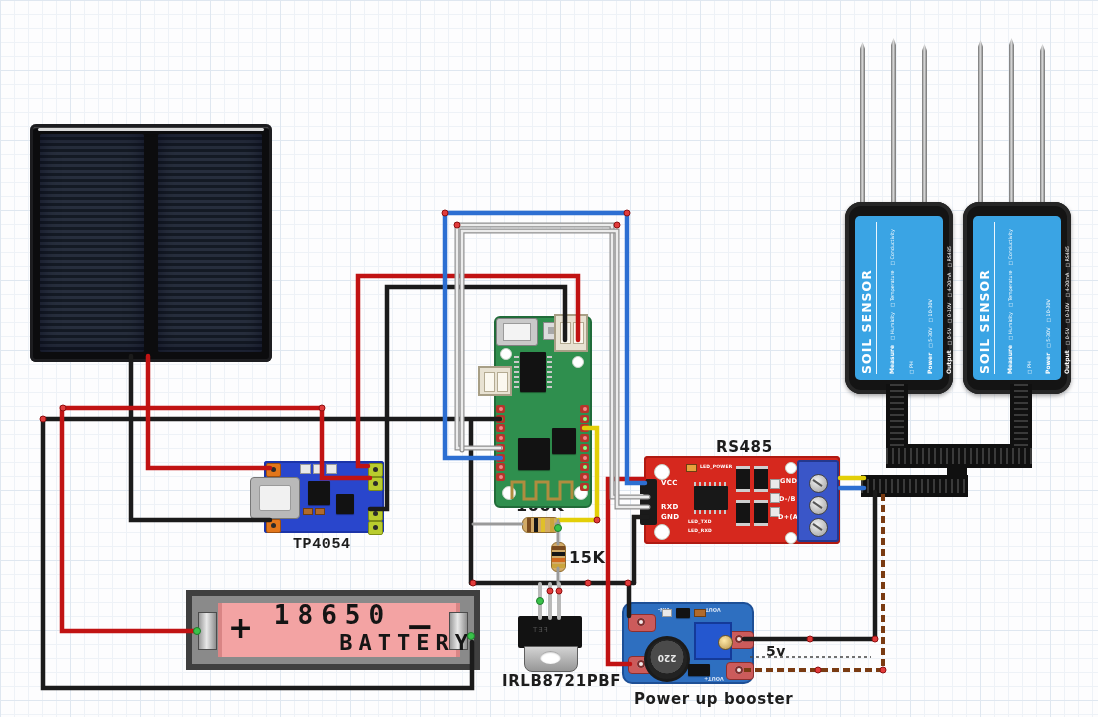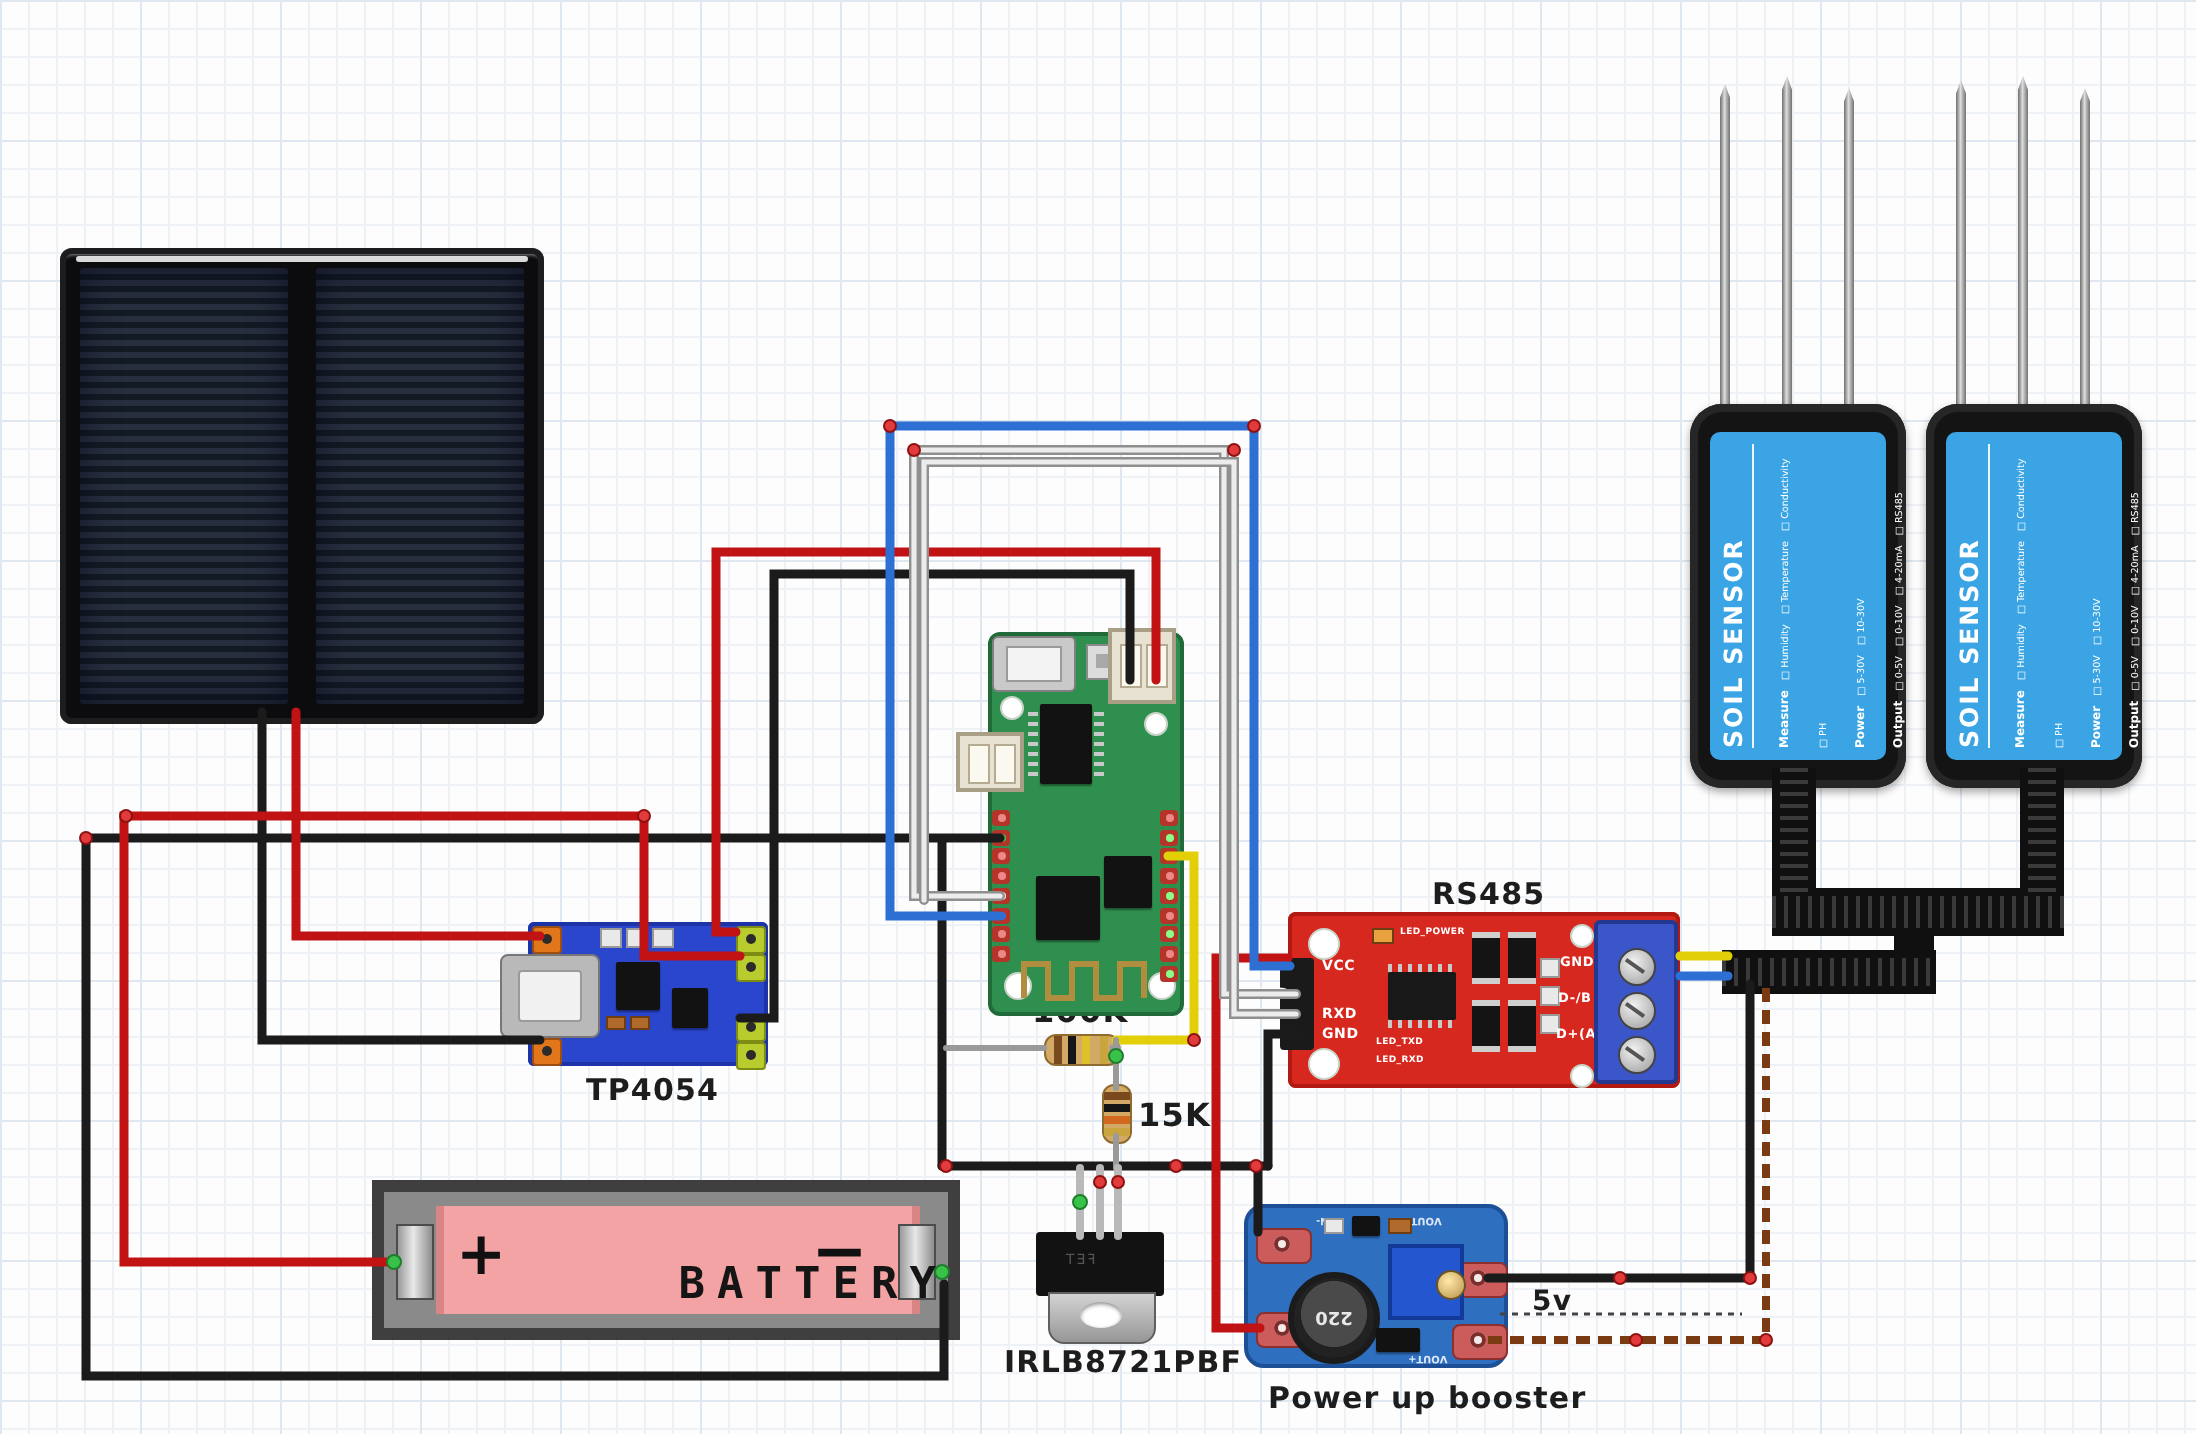--- a/index.html
+++ b/index.html
@@ -123,26 +123,27 @@
   <div class="pad green" style="left:368px;top:521px;">
       <i></i>
     </div>
   <div class="chip" style="left:308px;top:481px;width:22px;height:24px;"></div>
   <div class="chip" style="left:336px;top:494px;width:18px;height:20px;"></div>
   <div class="smd-w" style="left:300px;top:464px;width:9px;height:8px;"></div>
   <div class="smd-w" style="left:313px;top:464px;width:9px;height:8px;"></div>
   <div class="smd-w" style="left:326px;top:464px;width:9px;height:8px;"></div>
   <div class="smd-o" style="left:303px;top:508px;width:8px;height:5px;"></div>
   <div class="smd-o" style="left:315px;top:508px;width:8px;height:5px;"></div>
-  <div class="clabel" style="left:293px;top:536px;">TP4054</div>
+  <div class="clabel" style="left:293px;top:536px;font-family:Liberation Mono, monospace;">TP4054</div>
 
   <div class="abs holder">
     <div class="cell-pink"></div>
     <div class="contact" style="left:6px;"></div>
     <div class="contact" style="right:6px;"></div>
+    <div class="bat-text" style="top:4px;font-size:26px;letter-spacing:8px;">18650</div>
     <div class="bat-text" style="top:34px;font-size:22px;letter-spacing:6px;text-align:right;">BATTERY</div>
     <div class="bat-sign" style="left:36px;top:14px;font-size:30px;">+</div>
     <div class="bat-sign" style="right:40px;top:10px;font-size:34px;">−</div>
   </div>
 
   <div class="abs res-h">
     <b style="left:4px;background:#7a4a1e;"></b>
       <b style="left:11px;background:#161616;"></b>
     <b style="left:18px;background:#e0c02a;"></b>
       <b style="left:27px;background:#caa43c;"></b>

